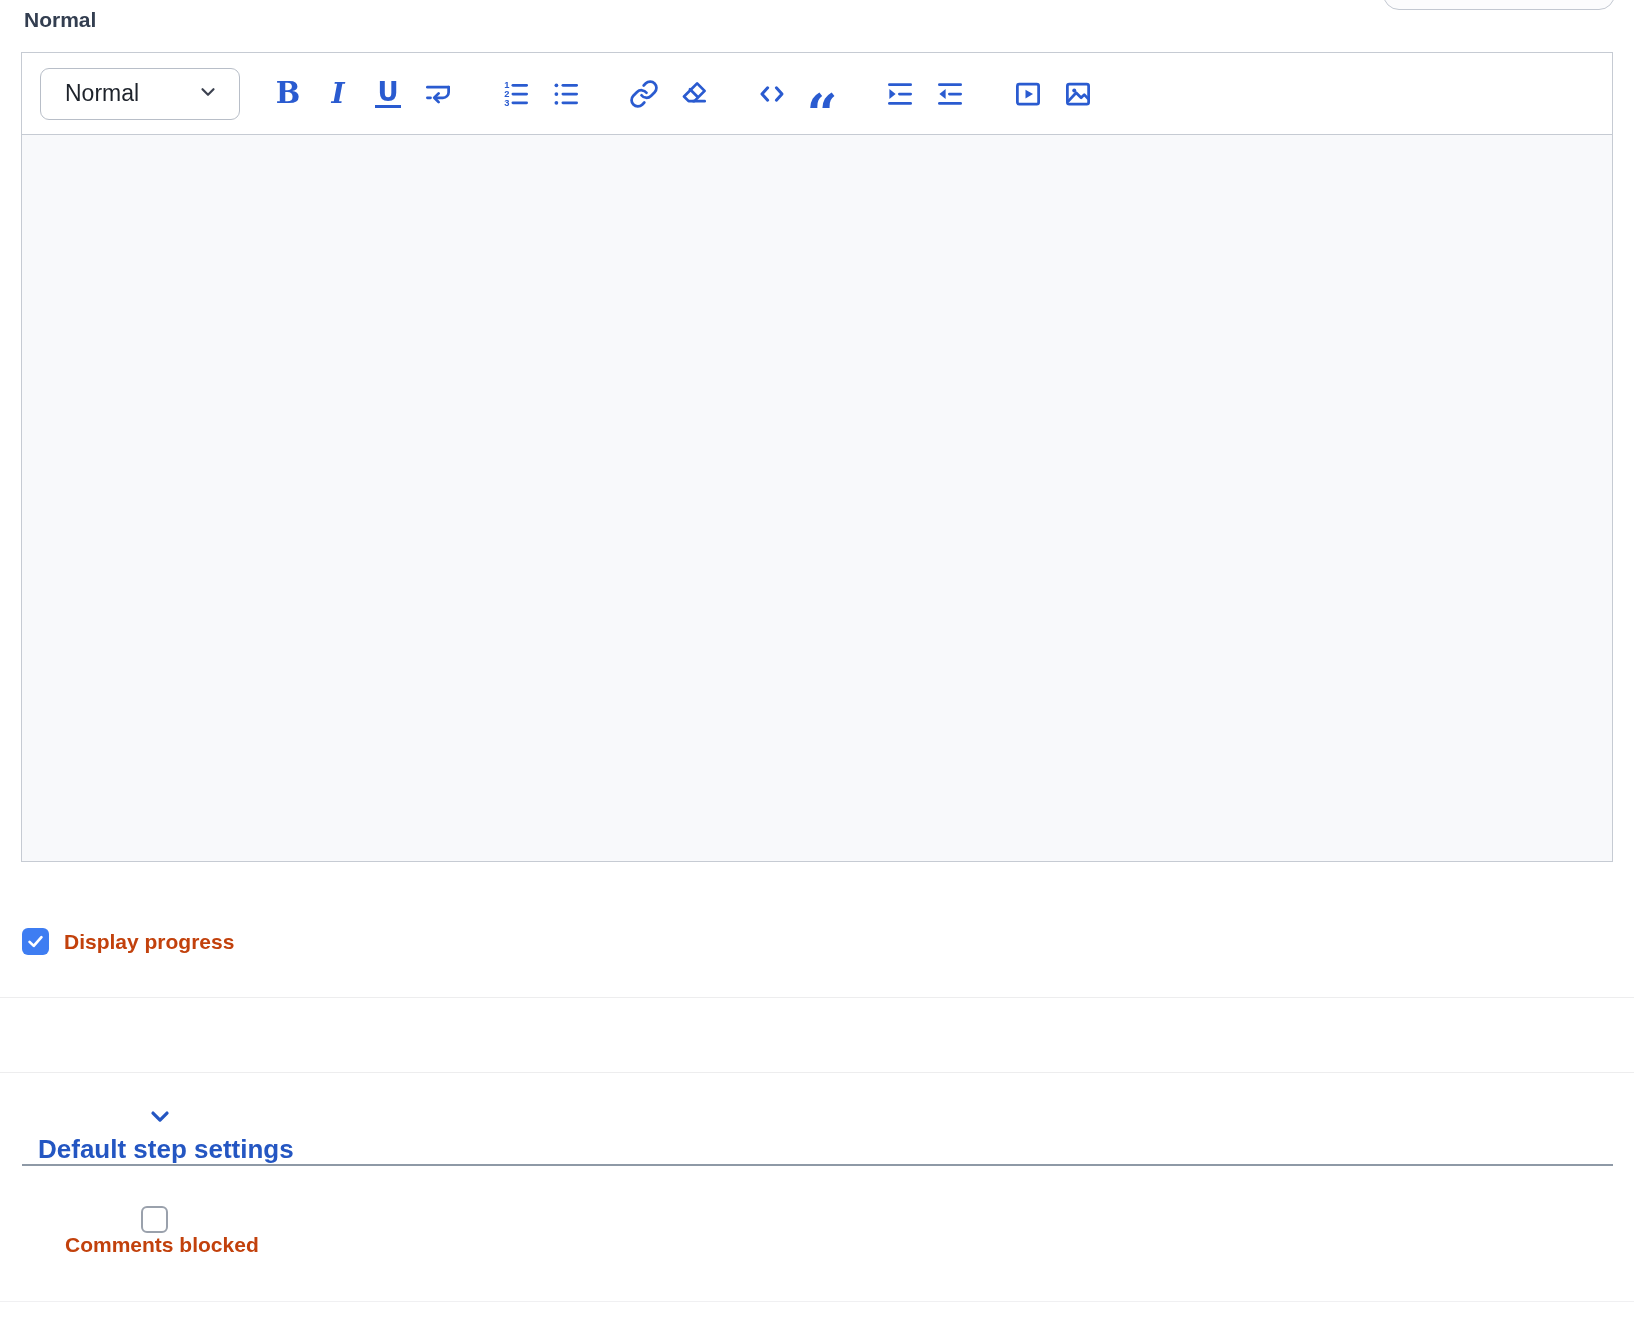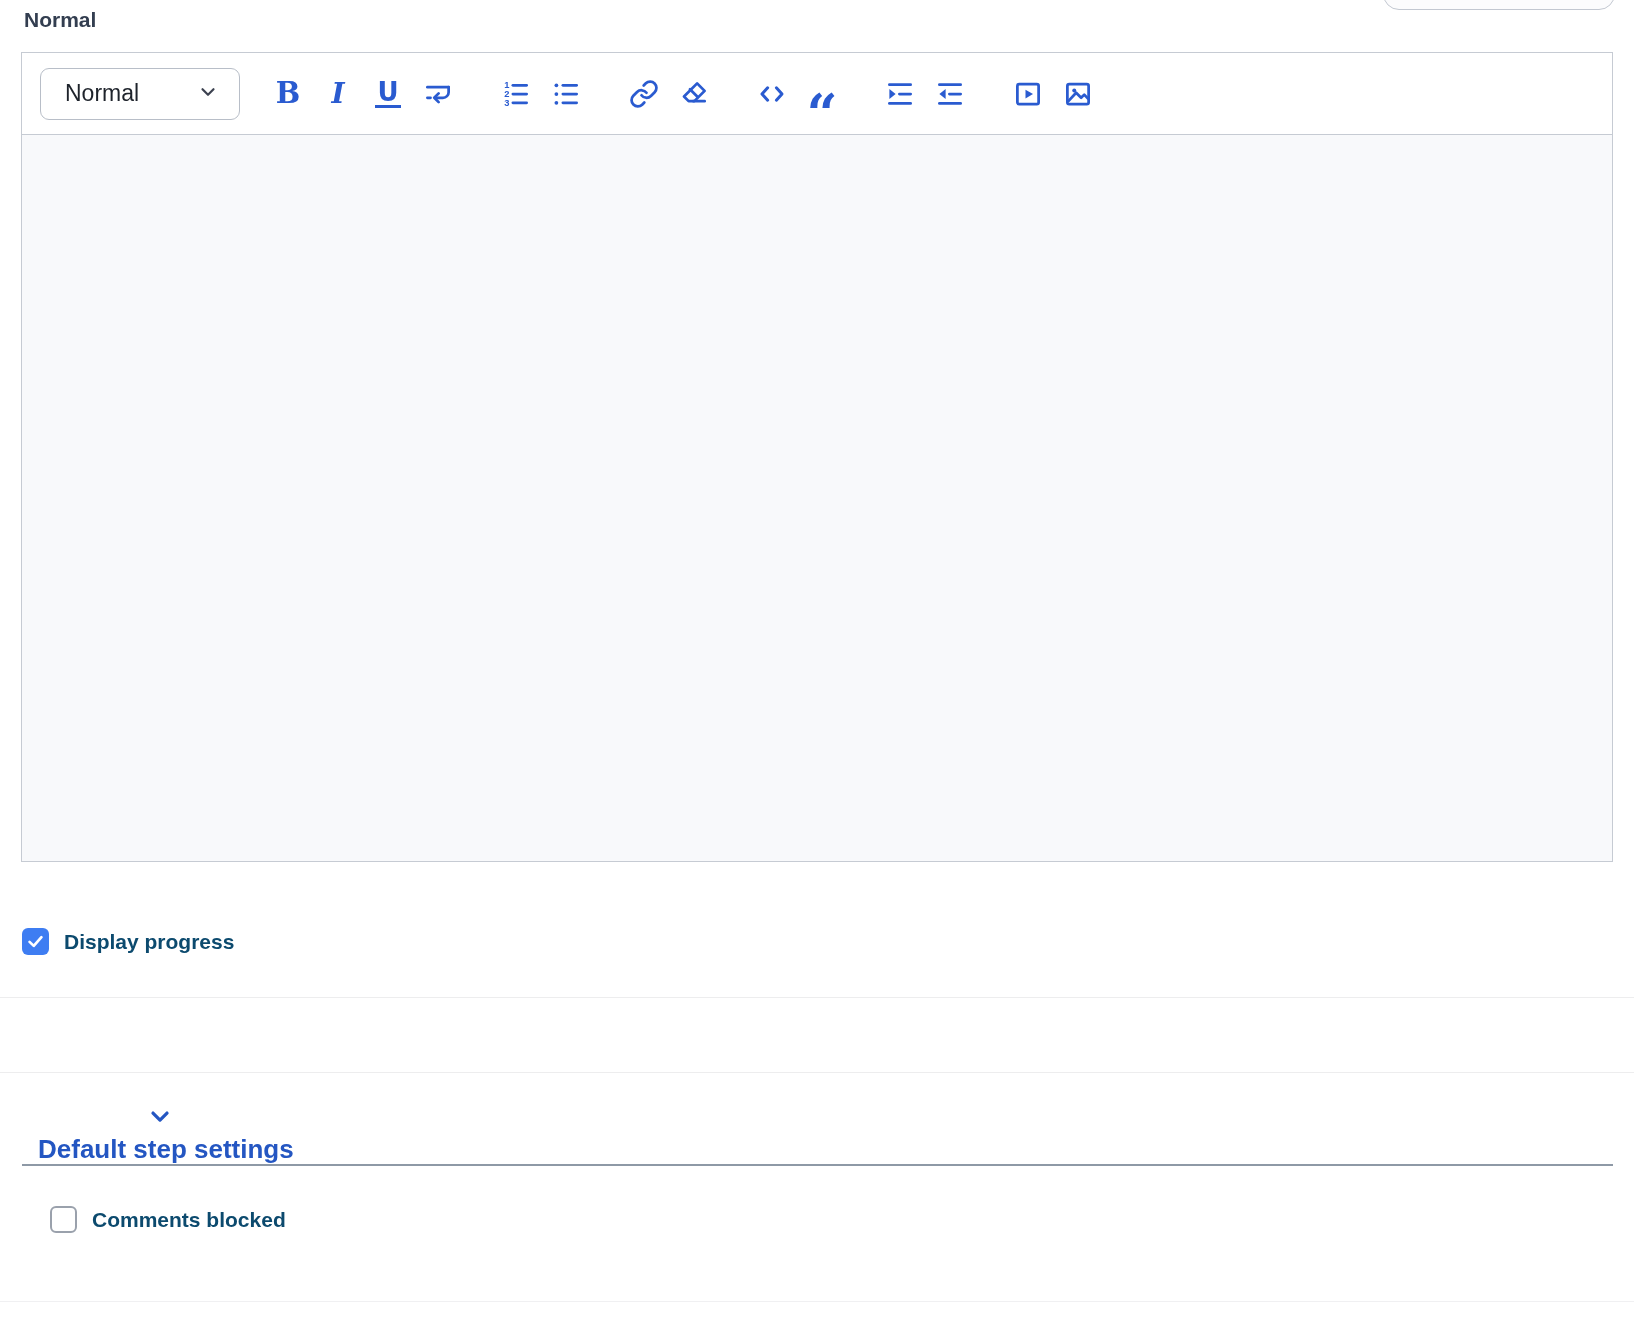--- a/index.html
+++ b/index.html
@@ -54,28 +54,28 @@
   .glyph.quote-q{font-family:"DejaVu Serif", serif;font-weight:700;font-size:54px;
     height:30px;display:flex;align-items:flex-start;overflow:hidden;margin-top:16px;}
   .editor-content{
     flex:1 1 auto;background:#f8f9fb;outline:none;
     font-size:20px;color:#333;padding:18px 24px;box-sizing:border-box;
   }
 
   
   .check-row{display:flex;align-items:center;cursor:pointer;}
   .row-display-progress{left:22px;top:928px;}
-  .row-comments-blocked{left:50px;top:1206px;}
+  .row-comments-blocked{left:50px;top:1206px;flex-direction:column;}
   .checkbox{
     width:27px;height:27px;border-radius:6px;box-sizing:border-box;flex:0 0 auto;
     display:flex;align-items:center;justify-content:center;
   }
   .checkbox.checked{background:#3e7df2;}
   .checkbox.unchecked{background:#ffffff;border:2.5px solid #9aa1ac;}
-  .check-label{margin-left:15px;font-size:21px;font-weight:700;color:#0c4a6e;}
+  .check-label{margin-left:15px;font-size:21px;font-weight:700;color:#c2410c;}
 
   
   .divider{height:0;border-top:1px solid #ededee;}
   .divider-1{left:0;top:997px;width:1634px;}
   .divider-2{left:0;top:1072px;width:1634px;}
   .divider-3{left:22px;top:1164px;width:1591px;border-top:2px solid #8e99a6;}
   .divider-4{left:0;top:1301px;width:1634px;border-top:1px solid #f0f0f2;}
 
   
   .section-head{

